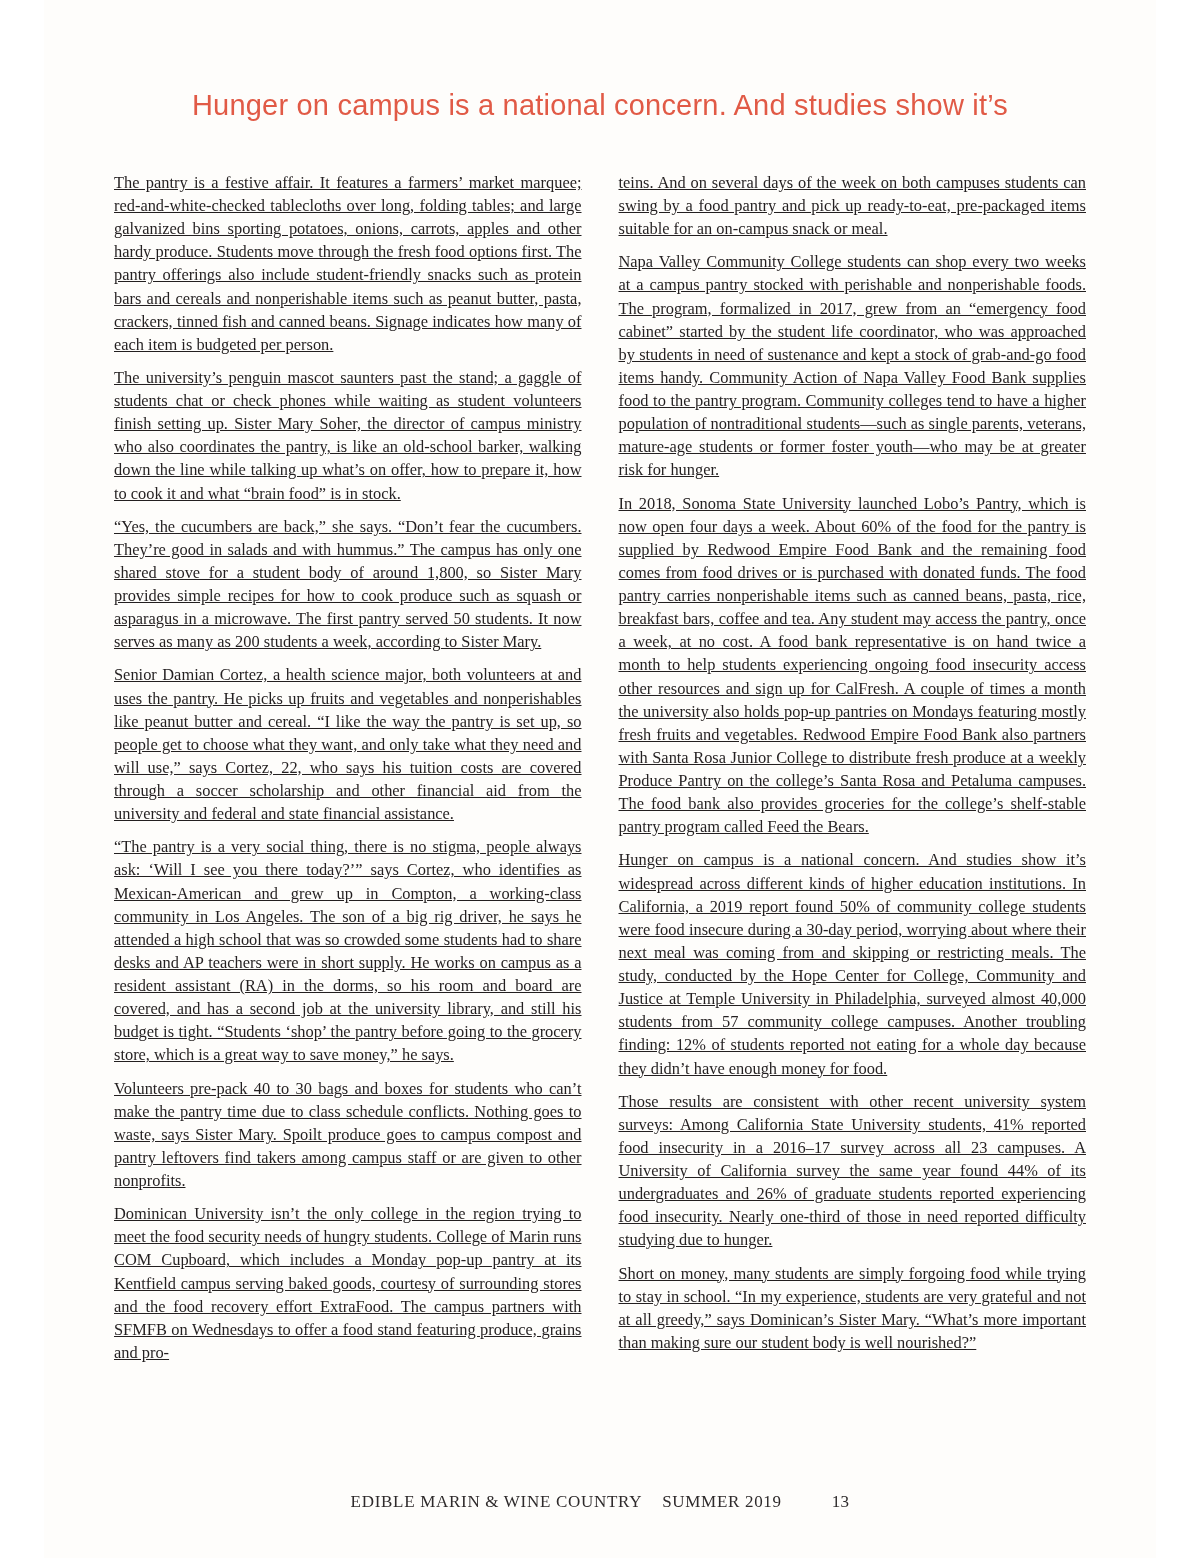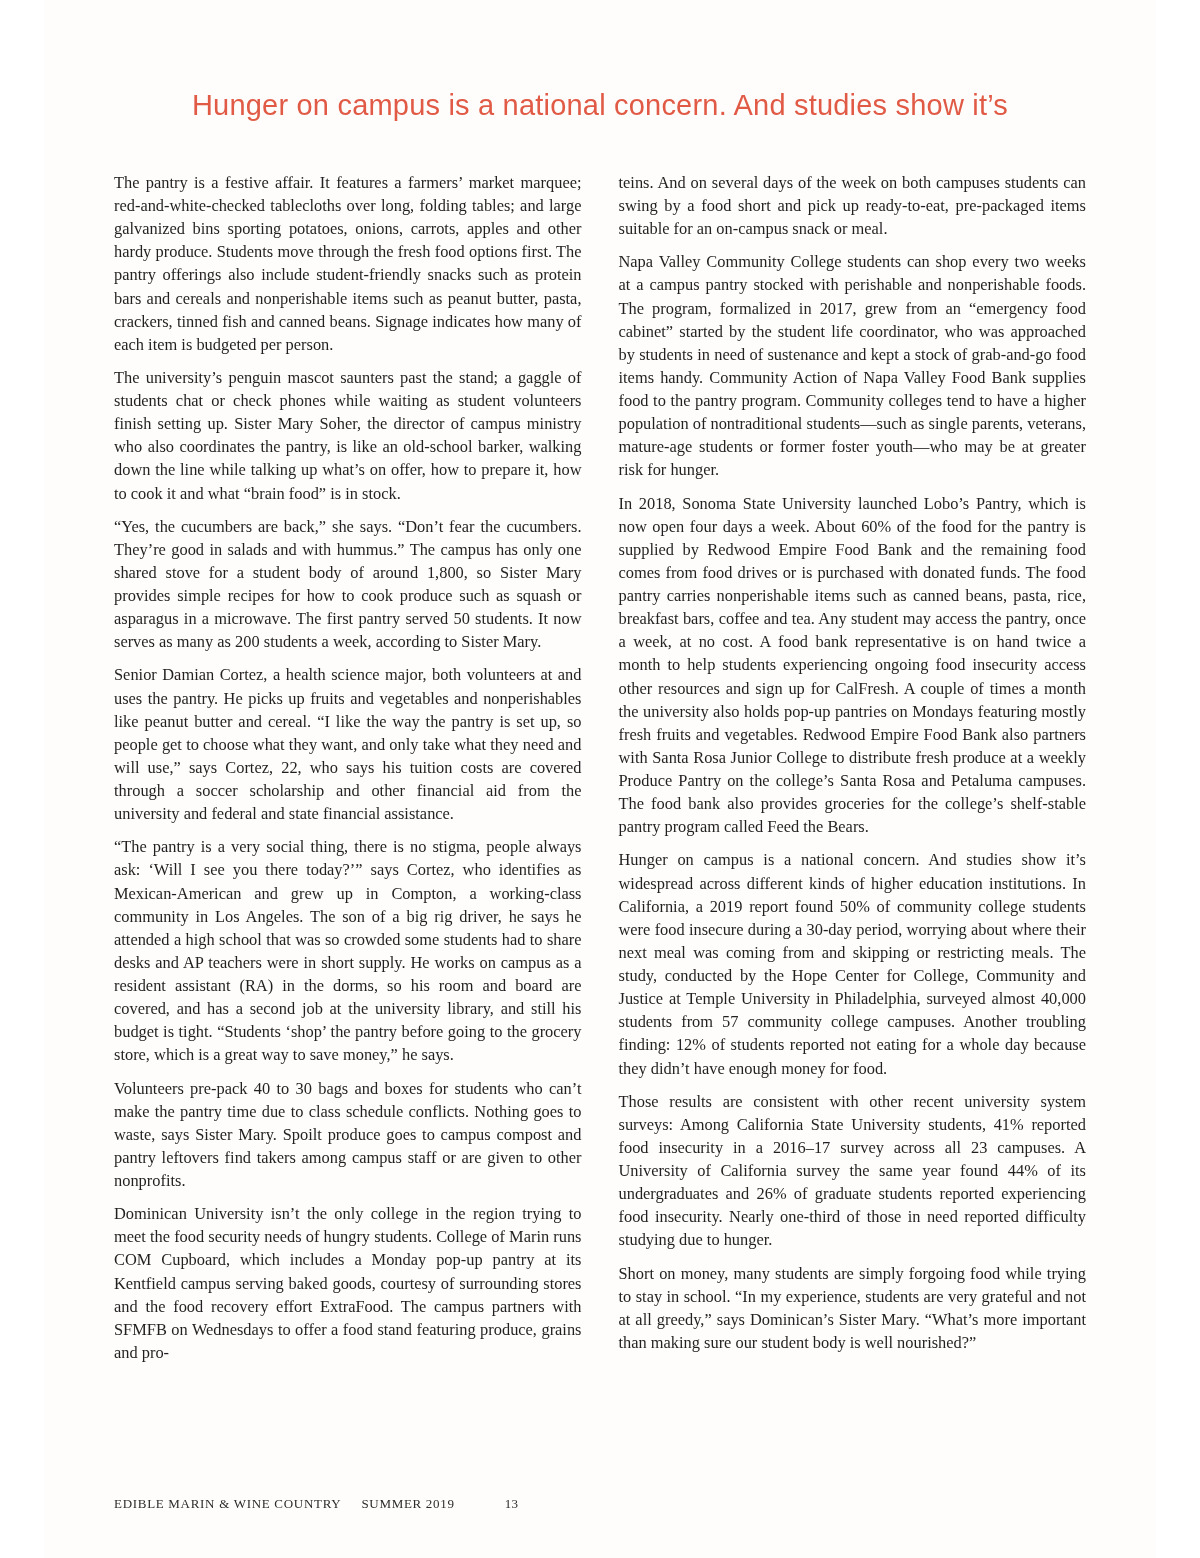--- a/index.html
+++ b/index.html
@@ -35,29 +35,30 @@
   .col {
     width: 511px;
     text-align: justify;
     font-size: 16.4px;
     line-height: 1.41;
     color: #231f20;
   }
   .col p {
     margin: 0 0 10px 0;
     text-justify: inter-word;
+    text-decoration: underline;
   }
   .footer {
     position: absolute;
     left: 70px;
     right: 70px;
     bottom: 46px;
-    text-align: left;
+    text-align: center;
     font-family: "Liberation Serif", serif;
-    font-size: 13px;
+    font-size: 17px;
     letter-spacing: 0.7px;
     color: #2e2a2b;
     white-space: nowrap;
   }
   .footer .issue { margin-left: 20px; }
   .footer .pagenum { margin-left: 50px; letter-spacing: 0.3px; }
 </style>
 </head>
 <body>
 
@@ -71,21 +72,21 @@
     <div class="col">
       <p>The pantry is a festive affair. It features a farmers’ market marquee; red-and-white-checked tablecloths over long, folding tables; and large galvanized bins sporting potatoes, onions, carrots, apples and other hardy produce. Students move through the fresh food options first. The pantry offerings also include student-friendly snacks such as protein bars and cereals and nonperishable items such as peanut butter, pasta, crackers, tinned fish and canned beans. Signage indicates how many of each item is budgeted per person.</p>
       <p>The university’s penguin mascot saunters past the stand; a gaggle of students chat or check phones while waiting as student volunteers finish setting up. Sister Mary Soher, the director of campus ministry who also coordinates the pantry, is like an old-school barker, walking down the line while talking up what’s on offer, how to prepare it, how to cook it and what “brain food” is in stock.</p>
       <p>“Yes, the cucumbers are back,” she says. “Don’t fear the cucumbers. They’re good in salads and with hummus.” The campus has only one shared stove for a student body of around 1,800, so Sister Mary provides simple recipes for how to cook produce such as squash or asparagus in a microwave. The first pantry served 50 students. It now serves as many as 200 students a week, according to Sister Mary.</p>
       <p>Senior Damian Cortez, a health science major, both volunteers at and uses the pantry. He picks up fruits and vegetables and nonperishables like peanut butter and cereal. “I like the way the pantry is set up, so people get to choose what they want, and only take what they need and will use,” says Cortez, 22, who says his tuition costs are covered through a soccer scholarship and other financial aid from the university and federal and state financial assistance.</p>
       <p>“The pantry is a very social thing, there is no stigma, people always ask: ‘Will I see you there today?’” says Cortez, who identifies as Mexican-American and grew up in Compton, a working-class community in Los Angeles. The son of a big rig driver, he says he attended a high school that was so crowded some students had to share desks and AP teachers were in short supply. He works on campus as a resident assistant (RA) in the dorms, so his room and board are covered, and has a second job at the university library, and still his budget is tight. “Students ‘shop’ the pantry before going to the grocery store, which is a great way to save money,” he says.</p>
       <p>Volunteers pre-pack 40 to 30 bags and boxes for students who can’t make the pantry time due to class schedule conflicts. Nothing goes to waste, says Sister Mary. Spoilt produce goes to campus compost and pantry leftovers find takers among campus staff or are given to other nonprofits.</p>
       <p>Dominican University isn’t the only college in the region trying to meet the food security needs of hungry students. College of Marin runs COM Cupboard, which includes a Monday pop-up pantry at its Kentfield campus serving baked goods, courtesy of surrounding stores and the food recovery effort ExtraFood. The campus partners with SFMFB on Wednesdays to offer a food stand featuring produce, grains and pro-</p>
     </div>
     <div class="col">
-      <p>teins. And on several days of the week on both campuses students can swing by a food short and pick up ready-to-eat, pre-packaged items suitable for an on-campus snack or meal.</p>
+      <p>teins. And on several days of the week on both campuses students can swing by a food pantry and pick up ready-to-eat, pre-packaged items suitable for an on-campus snack or meal.</p>
       <p>Napa Valley Community College students can shop every two weeks at a campus pantry stocked with perishable and nonperishable foods. The program, formalized in 2017, grew from an “emergency food cabinet” started by the student life coordinator, who was approached by students in need of sustenance and kept a stock of grab-and-go food items handy. Community Action of Napa Valley Food Bank supplies food to the pantry program. Community colleges tend to have a higher population of nontraditional students—such as single parents, veterans, mature-age students or former foster youth—who may be at greater risk for hunger.</p>
       <p>In 2018, Sonoma State University launched Lobo’s Pantry, which is now open four days a week. About 60% of the food for the pantry is supplied by Redwood Empire Food Bank and the remaining food comes from food drives or is purchased with donated funds. The food pantry carries nonperishable items such as canned beans, pasta, rice, breakfast bars, coffee and tea. Any student may access the pantry, once a week, at no cost. A food bank representative is on hand twice a month to help students experiencing ongoing food insecurity access other resources and sign up for CalFresh. A couple of times a month the university also holds pop-up pantries on Mondays featuring mostly fresh fruits and vegetables. Redwood Empire Food Bank also partners with Santa Rosa Junior College to distribute fresh produce at a weekly Produce Pantry on the college’s Santa Rosa and Petaluma campuses. The food bank also provides groceries for the college’s shelf-stable pantry program called Feed the Bears.</p>
       <p>Hunger on campus is a national concern. And studies show it’s widespread across different kinds of higher education institutions. In California, a 2019 report found 50% of community college students were food insecure during a 30-day period, worrying about where their next meal was coming from and skipping or restricting meals. The study, conducted by the Hope Center for College, Community and Justice at Temple University in Philadelphia, surveyed almost 40,000 students from 57 community college campuses. Another troubling finding: 12% of students reported not eating for a whole day because they didn’t have enough money for food.</p>
       <p>Those results are consistent with other recent university system surveys: Among California State University students, 41% reported food insecurity in a 2016–17 survey across all 23 campuses. A University of California survey the same year found 44% of its undergraduates and 26% of graduate students reported experiencing food insecurity. Nearly one-third of those in need reported difficulty studying due to hunger.</p>
       <p>Short on money, many students are simply forgoing food while trying to stay in school. “In my experience, students are very grateful and not at all greedy,” says Dominican’s Sister Mary. “What’s more important than making sure our student body is well nourished?”</p>
     </div>
   </div>
 
   <div class="footer">
     <span>EDIBLE MARIN &amp; WINE COUNTRY</span><span class="issue">SUMMER 2019</span><span class="pagenum">13</span>

